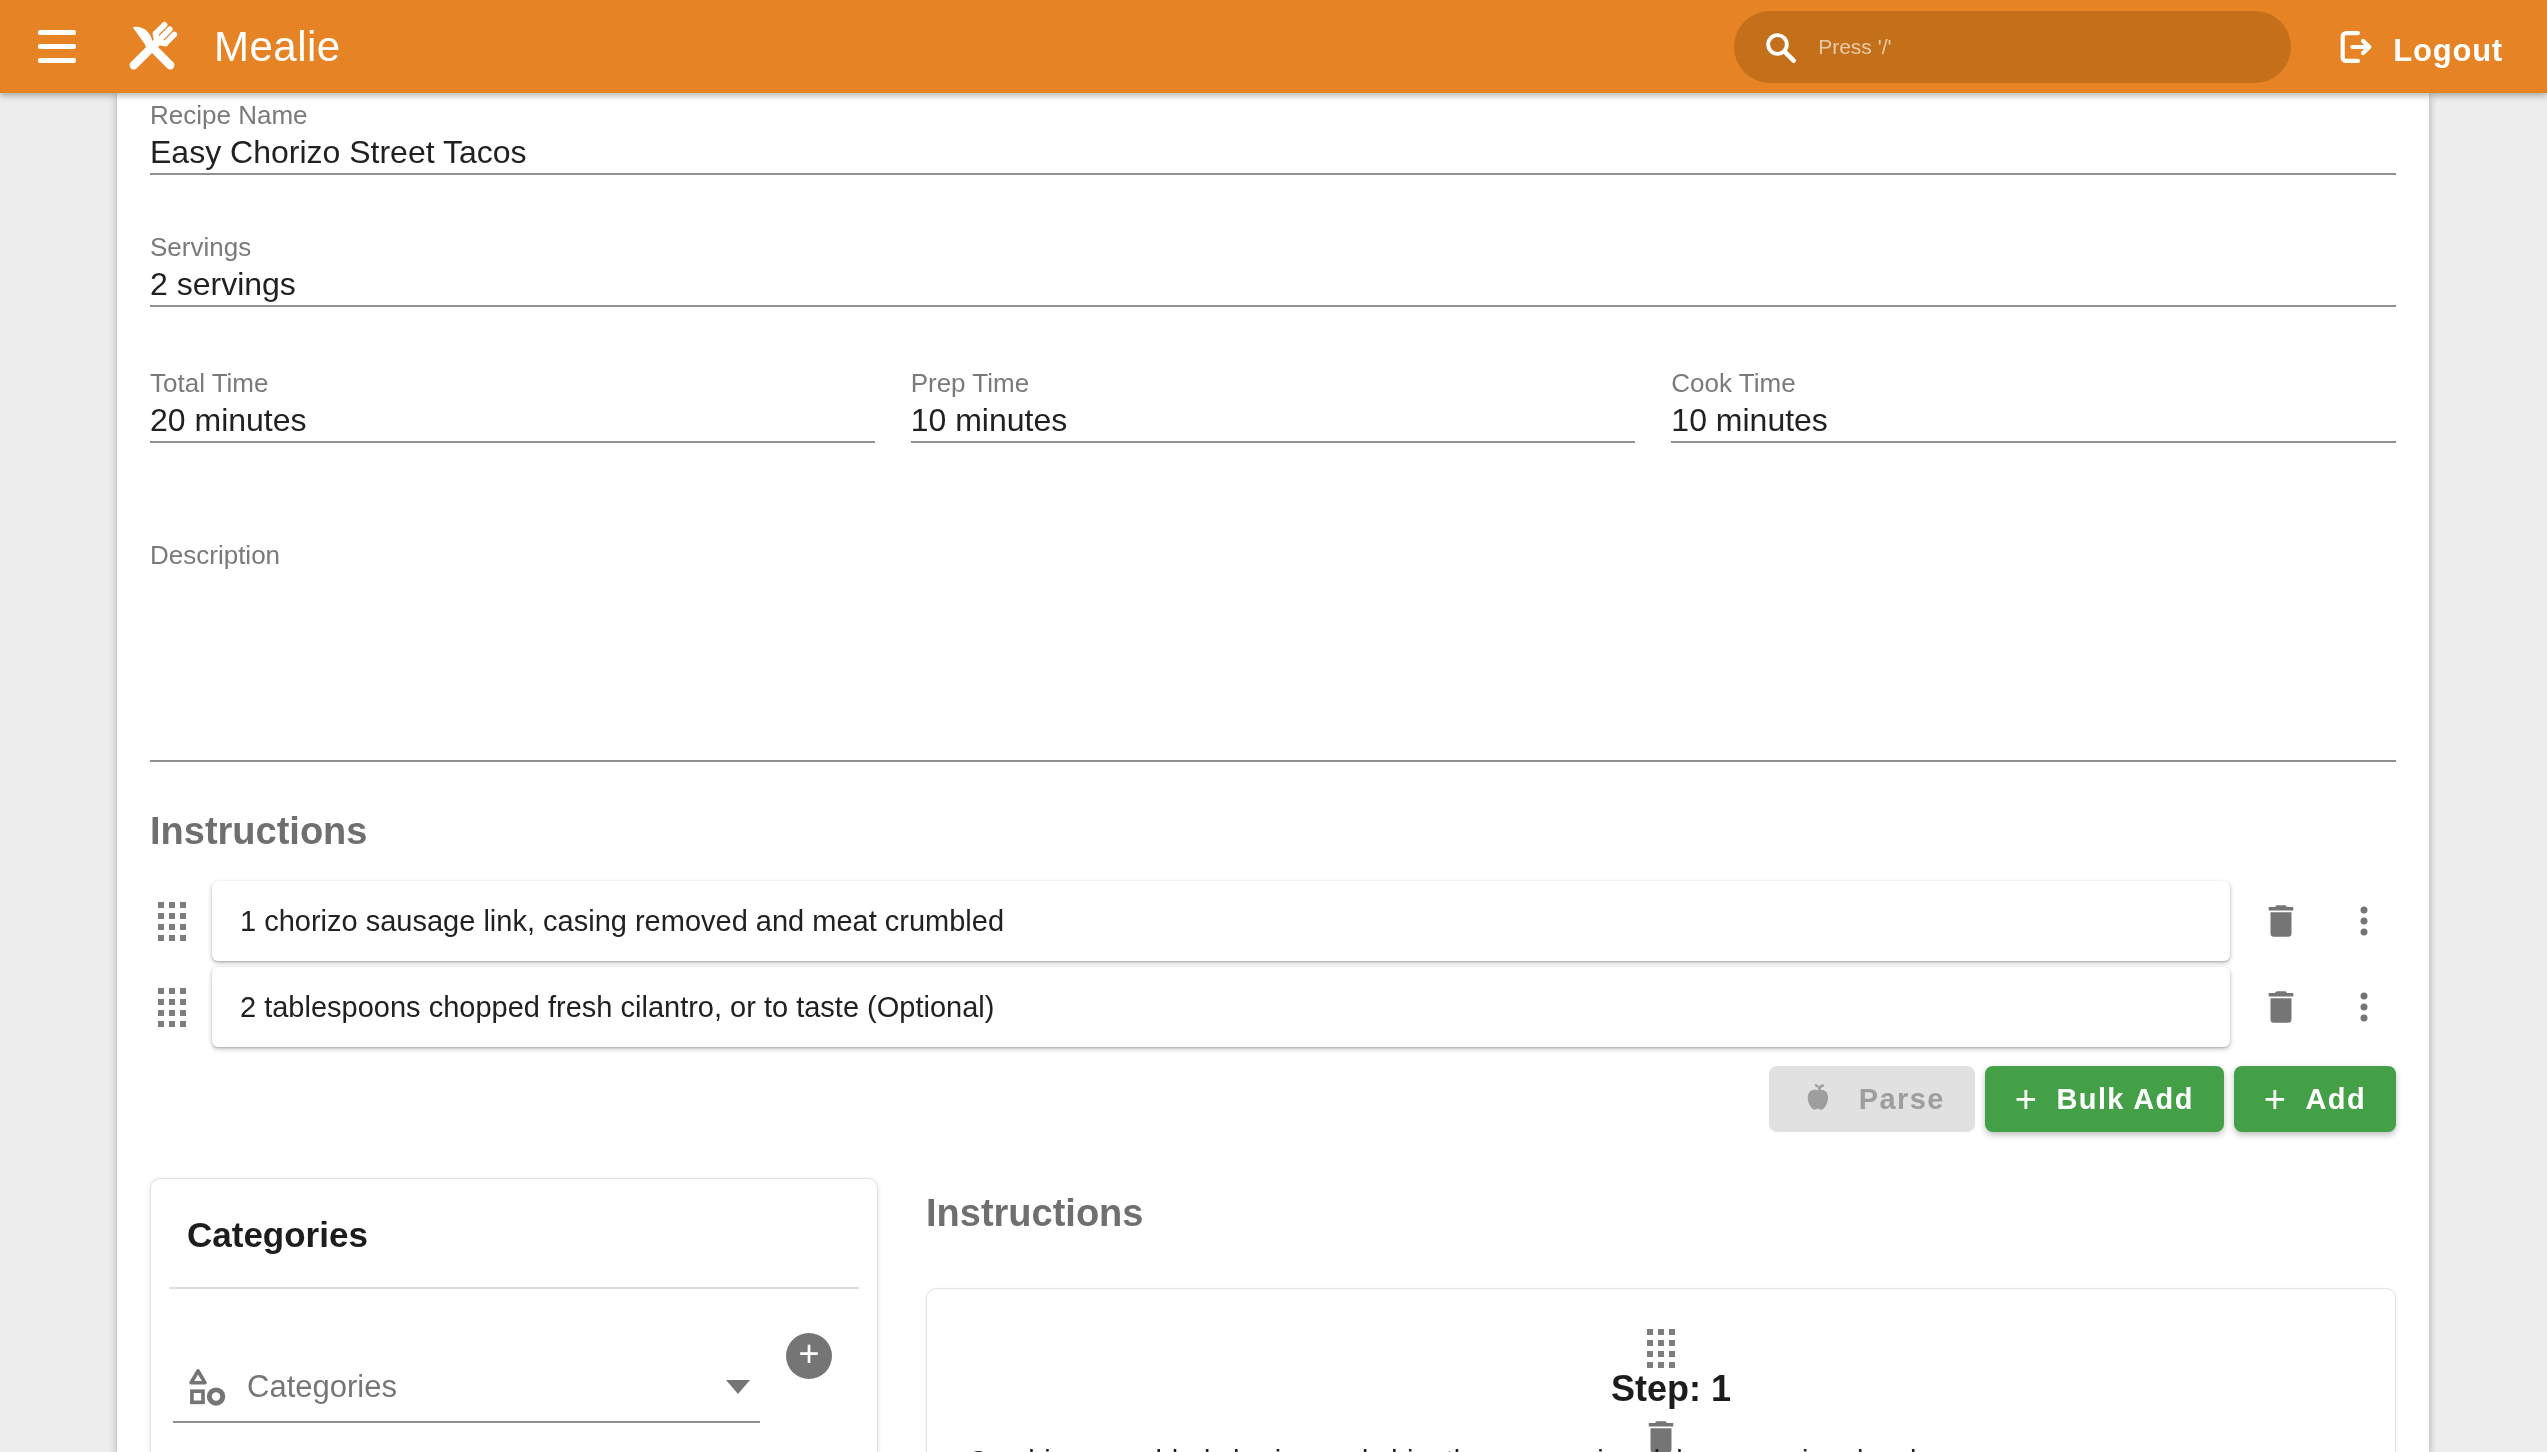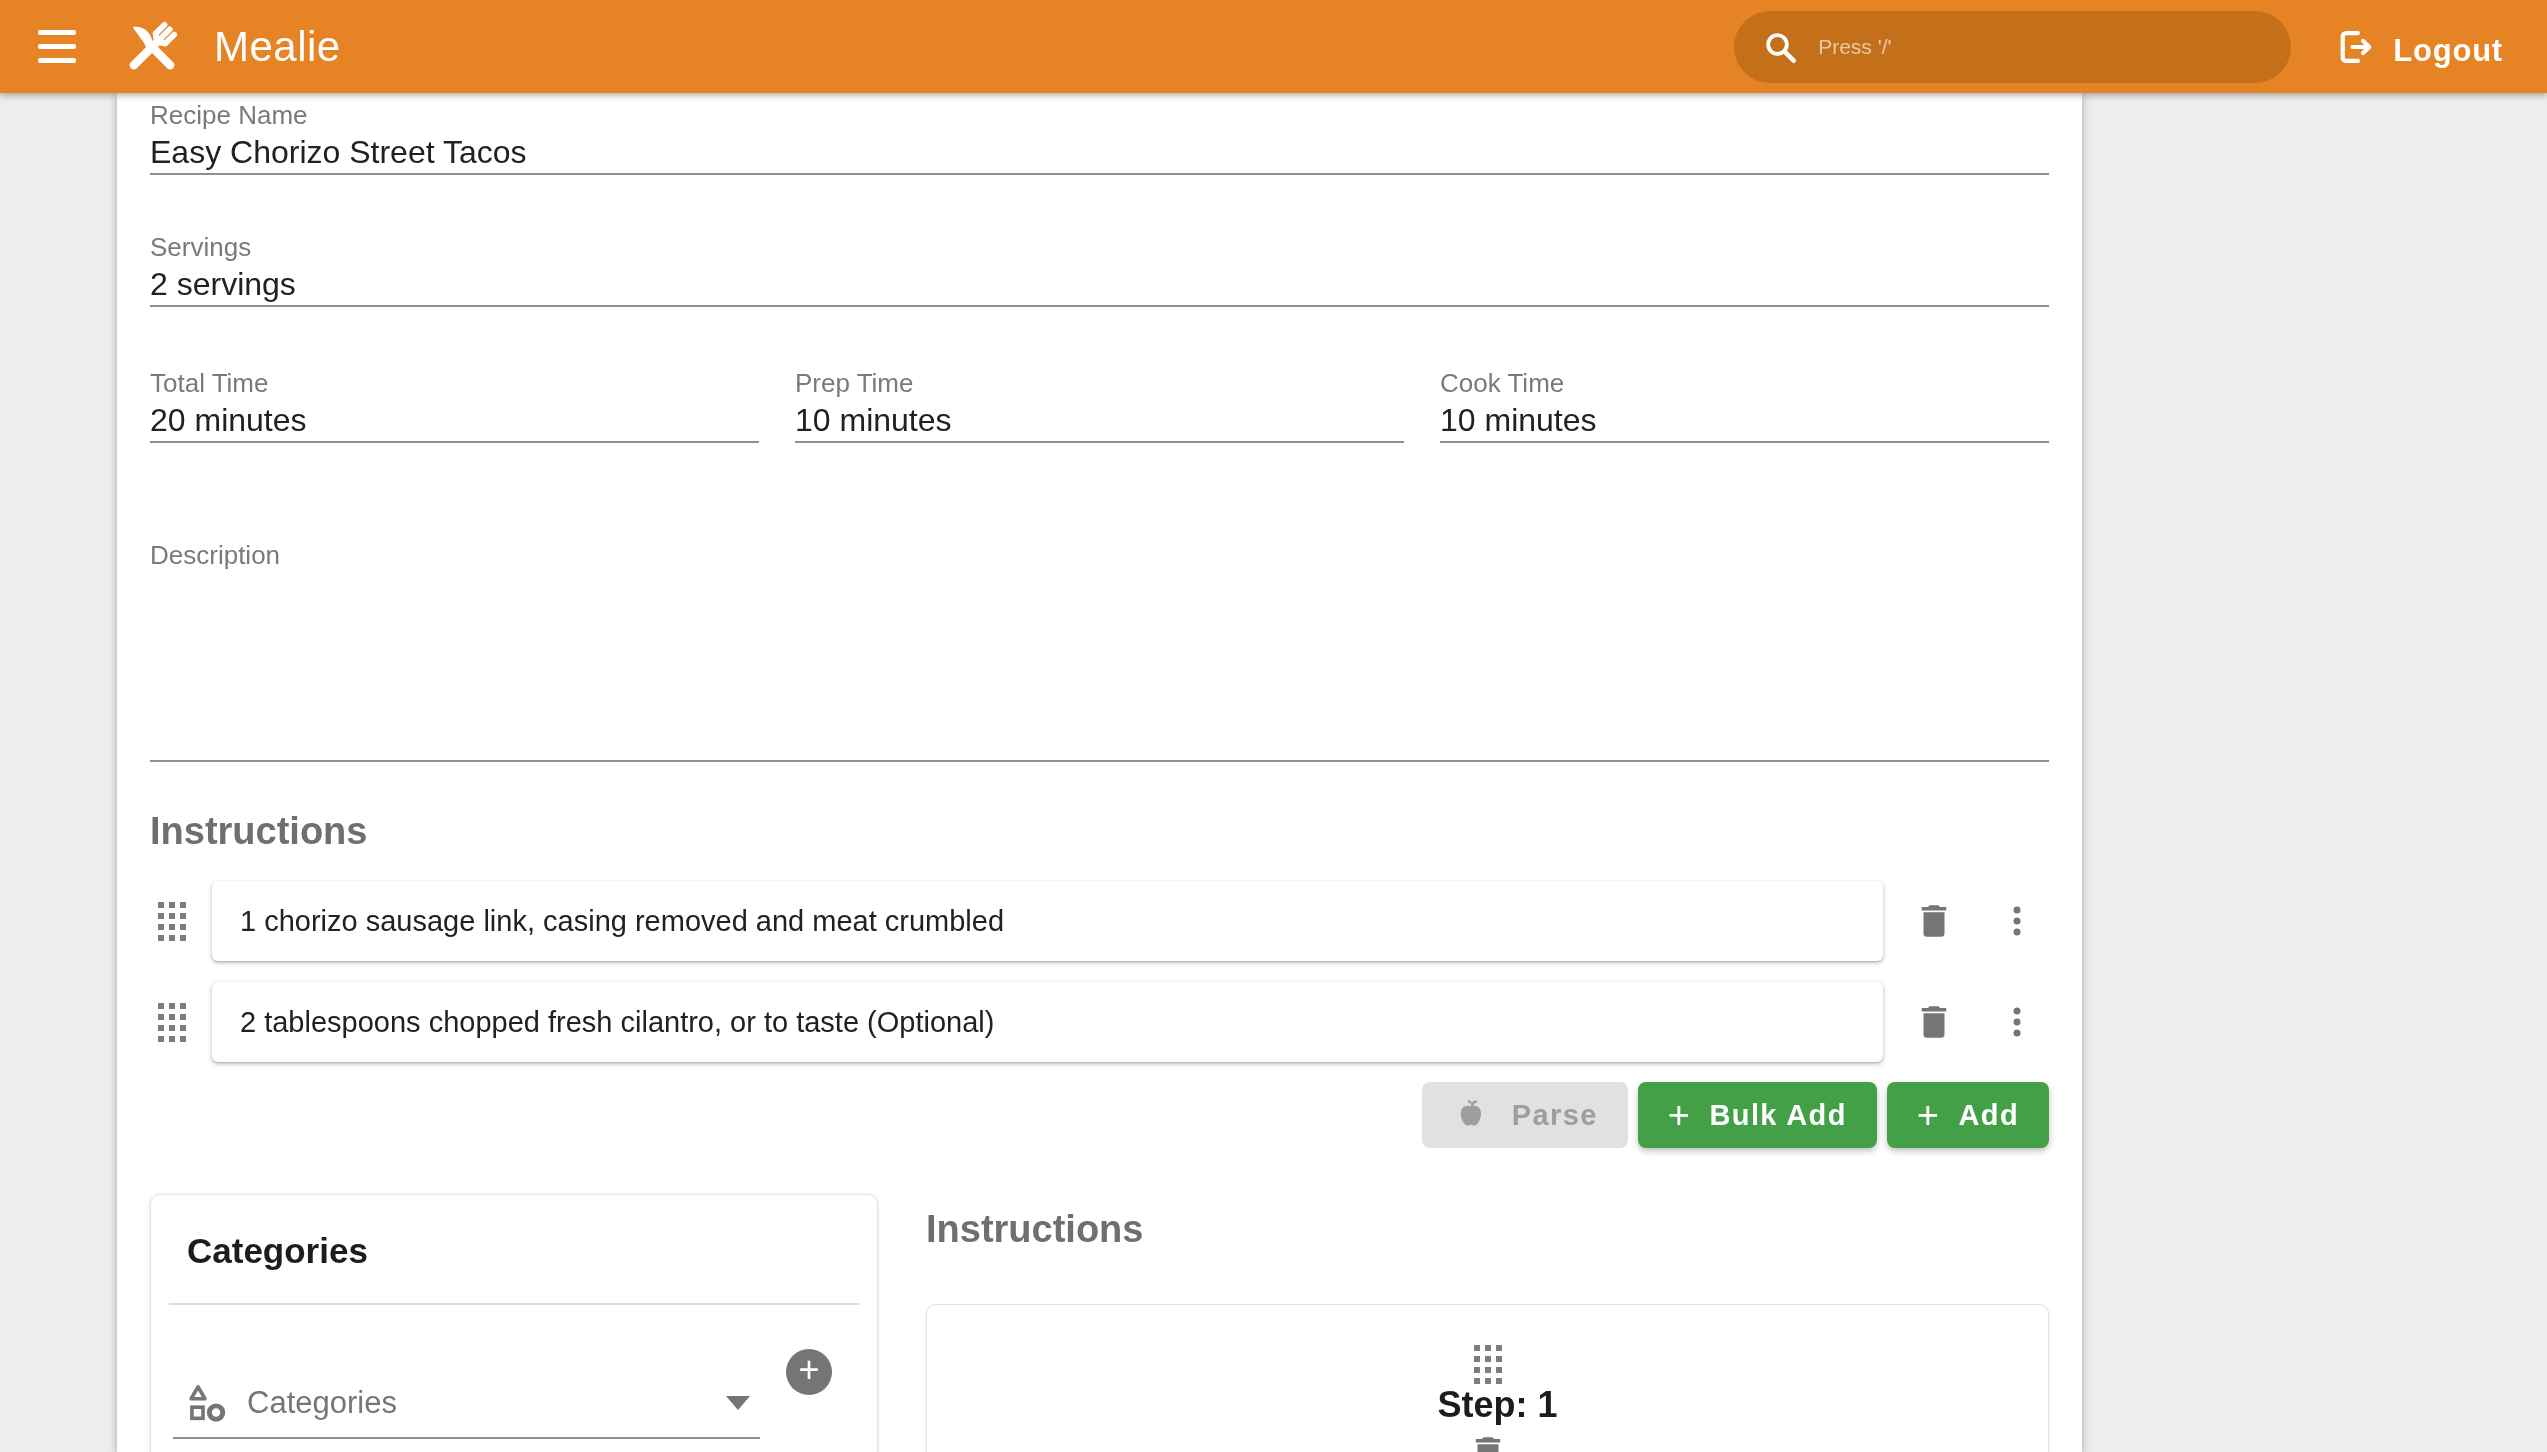--- a/index.html
+++ b/index.html
@@ -19,36 +19,36 @@
   .search-pill { width:557px; height:72px; background:#C4701A; border-radius:36px;
     display:flex; align-items:center; padding:0 26px; }
   .search-pill input { flex:1; border:none; outline:none; background:transparent;
     color:#fff; font-size:21px; margin-left:18px; font-family:inherit; }
   .search-pill input::placeholder { color:rgba(255,255,255,.62); }
   .logout-btn { display:flex; align-items:flex-end; margin:0 30px 0 28px; padding:10px 14px;
     border-radius:6px; cursor:pointer; }
   .logout-label { color:#fff; font-size:31px; font-weight:700; margin-left:16px; letter-spacing:0.8px; }
 
   
-  .main-card { position:absolute; left:117px; top:93px; width:1965px; height:1360px;
+  .main-card { position:absolute; left:117px; top:93px; width:2312px; height:1360px;
     background:#fff; box-shadow:0 2px 8px rgba(0,0,0,.30); padding:6px 33px 15px; }
 
   .field { border-bottom:2px solid #909090; }
   .field .f-label { font-size:26px; color:#7a7a7a; line-height:32px; }
   .field .f-value { font-size:32px; color:#212121; line-height:42px; min-height:42px; }
   .mt-servings { margin-top:56px; }
   .time-grid { margin-top:60px; display:grid; grid-template-columns:repeat(3,1fr); column-gap:36px; }
   .desc-field { margin-top:96px; }
   .desc-field .f-value { min-height:189px; }
 
   .section-heading { margin-top:46px; font-size:38px; line-height:46px; font-weight:700; color:#6f6f6f; }
 
   
   .ing-rows { margin-top:26px; }
-  .ing-row { display:flex; align-items:center; height:82px; margin-bottom:19px; }
+  .ing-row { display:flex; align-items:center; height:82px; margin-bottom:4px; }
   .drag-dots { width:28px; height:39px; position:relative; color:#7d7d7d; cursor:grab; flex:none; }
   .drag-dots::before { content:""; position:absolute; left:0; top:0; width:6px; height:6px; background:#7d7d7d;
     box-shadow:11px 0,22px 0,0 11px,11px 11px,22px 11px,0 22px,11px 22px,22px 22px,0 33px,11px 33px,22px 33px; }
   .ing-handle { margin-left:8px; }
   .ing-input { flex:1; margin-left:26px; height:80px; background:#fff; border-radius:6px;
     box-shadow:0 2px 5px rgba(0,0,0,.22), 0 1px 2px rgba(0,0,0,.18);
     display:flex; align-items:center; padding:0 28px; font-size:29px; color:#212121; cursor:text; }
   .icon-btn { border:none; background:transparent; cursor:pointer; display:flex;
     align-items:center; justify-content:center; padding:6px; }
   .trash-btn { margin-left:24px; }

